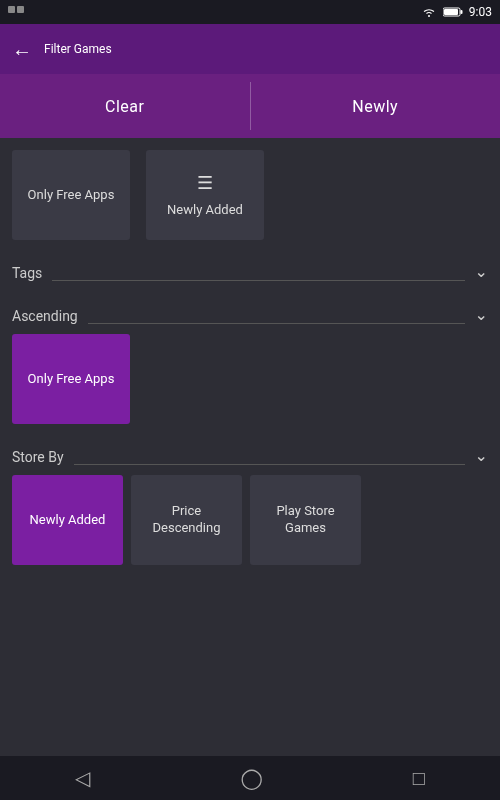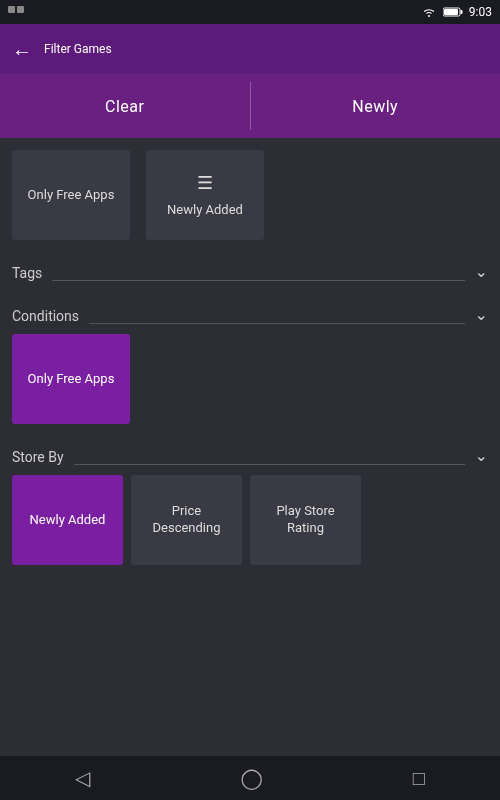--- a/index.html
+++ b/index.html
@@ -234,21 +234,21 @@
     </div>
   </div>
 
   <div class="section-header">
     <span class="section-header-label">Tags</span>
     <div class="section-header-line"></div>
     <span class="section-header-chevron">⌄</span>
   </div>
 
   <div class="section-header">
-    <span class="section-header-label">Conditions</span>
+    <span class="section-header-label">Ascending</span>
     <div class="section-header-line"></div>
     <span class="section-header-chevron">⌄</span>
   </div>
 
   <div class="cards-grid">
     <div class="filter-card active">
       <span>Only Free Apps</span>
     </div>
   </div>
 
@@ -259,21 +259,21 @@
   </div>
 
   <div style="display:flex; gap:8px; flex-wrap:wrap; padding: 0 4px 12px 4px;">
     <div class="sort-card active">
       <span>Newly Added</span>
     </div>
     <div class="sort-card">
       <span>Price Descending</span>
     </div>
     <div class="sort-card">
-      <span>Play Store Rating</span>
+      <span>Play Store Games</span>
     </div>
   </div>
 
 </div>
 
 <div class="bottom-nav">
   <span class="bottom-nav-icon">◁</span>
   <span class="bottom-nav-icon">◯</span>
   <span class="bottom-nav-icon">□</span>
 </div>

